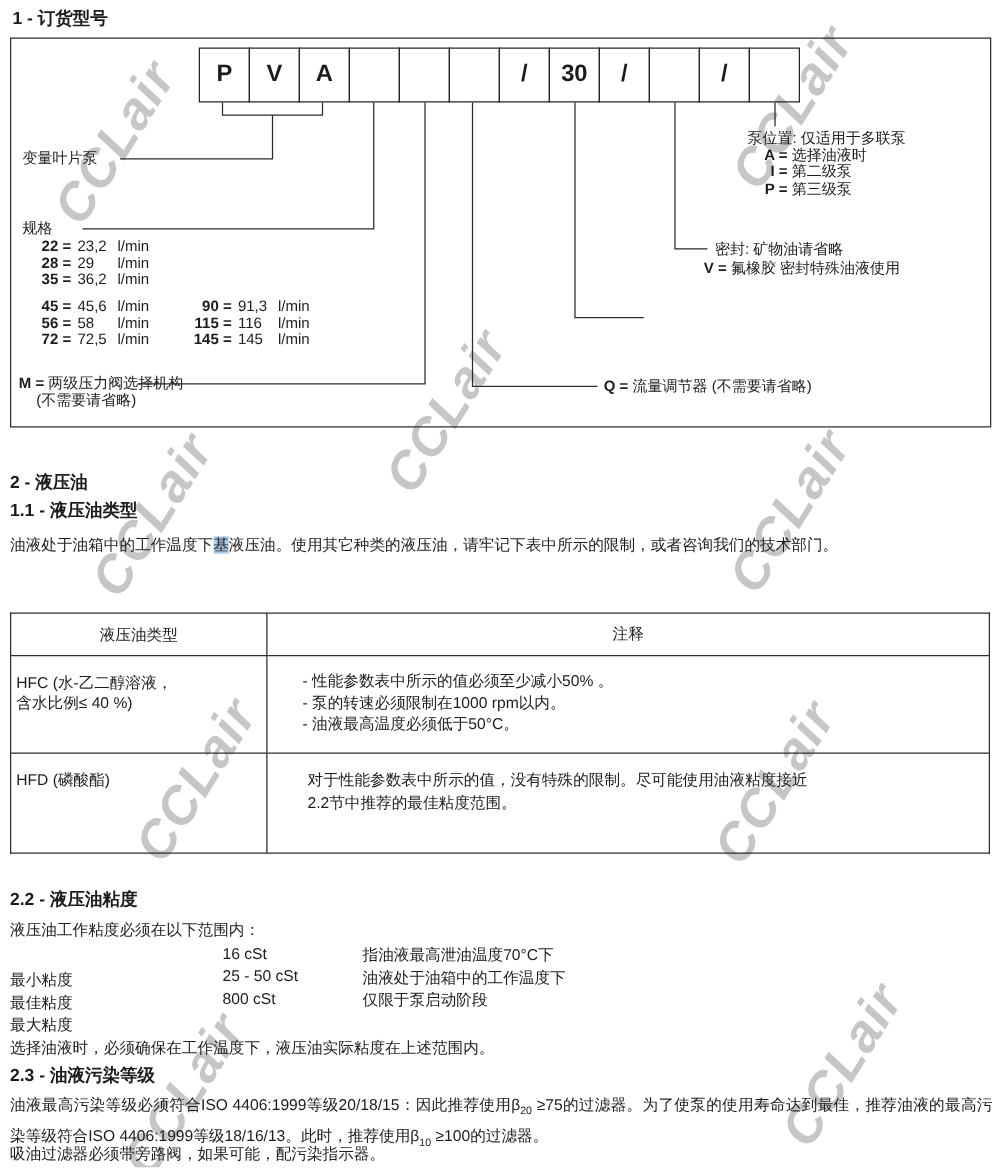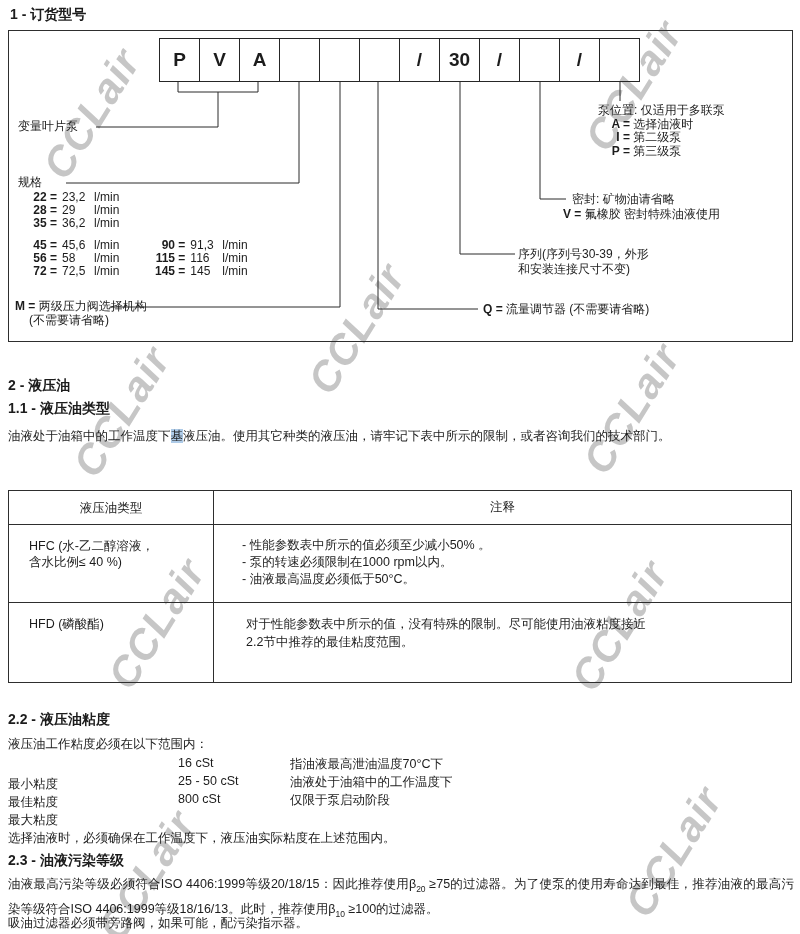--- a/index.html
+++ b/index.html
@@ -34,21 +34,21 @@
   .sp-code{display:inline-block;width:32px;text-align:right;font-weight:bold;}
   .sp-num{display:inline-block;width:32px;margin-left:5px;}
   .sp-code2{display:inline-block;width:44px;text-align:right;font-weight:bold;margin-left:22px;}
   .pos-row{height:13.5px;}
   .pos-code{display:inline-block;width:22px;text-align:right;font-weight:bold;margin-left:10px;}
 
   
   .oil-table{border-collapse:collapse;table-layout:fixed;width:784px;}
   .oil-table td,.oil-table th{border:1px solid #2e2e2e;font-weight:normal;vertical-align:top;font-size:12.5px;}
   .oil-table .hdr{height:31px;text-align:center;vertical-align:middle;}
-  .cell-type{width:204px;padding:13px 8px 6px 20px;line-height:16px;}
+  .cell-type{width:204px;padding:13px 8px 6px 4px;line-height:16px;}
   .cell-note{padding:12px 10px 6px 28px;line-height:17px;}
 
   
   .visc-row{display:flex;height:18px;font-size:12.5px;}
   .visc-label{width:170px;margin-top:20px;}
   .visc-value{width:112px;}
   sub{font-size:8.5px;}
   .hl{background:#aecbe8;}
   p{margin:0;}
 </style>
@@ -120,24 +120,20 @@
 
       <div class="callout" style="left:15px;top:270px;">
         <div><span class="b">M =</span> <span>两级压力阀选择机构</span></div>
         <div style="margin-left:14px;">(不需要请省略)</div>
       </div>
 
       <div class="callout" style="left:483px;top:273px;">
         <span class="b">Q =</span> <span>流量调节器 (不需要请省略)</span>
       </div>
 
-      <div class="callout" style="left:518px;top:217px;line-height:15px;">
-        <div>序列(序列号30-39，外形</div>
-        <div>和安装连接尺寸不变)</div>
-      </div>
 
       <div class="callout" style="left:563px;top:162px;line-height:15px;">
         <div style="margin-left:9px;">密封: 矿物油请省略</div>
         <div><span class="b">V =</span> <span>氟橡胶  密封特殊油液使用</span></div>
       </div>
 
       <div class="callout" style="left:598px;top:74px;">
         <div class="pos-row">泵位置: 仅适用于多联泵</div>
         <div class="pos-row"><span class="pos-code">A =</span> <span>选择油液时</span></div>
         <div class="pos-row"><span class="pos-code">I =</span> <span>第二级泵</span></div>

